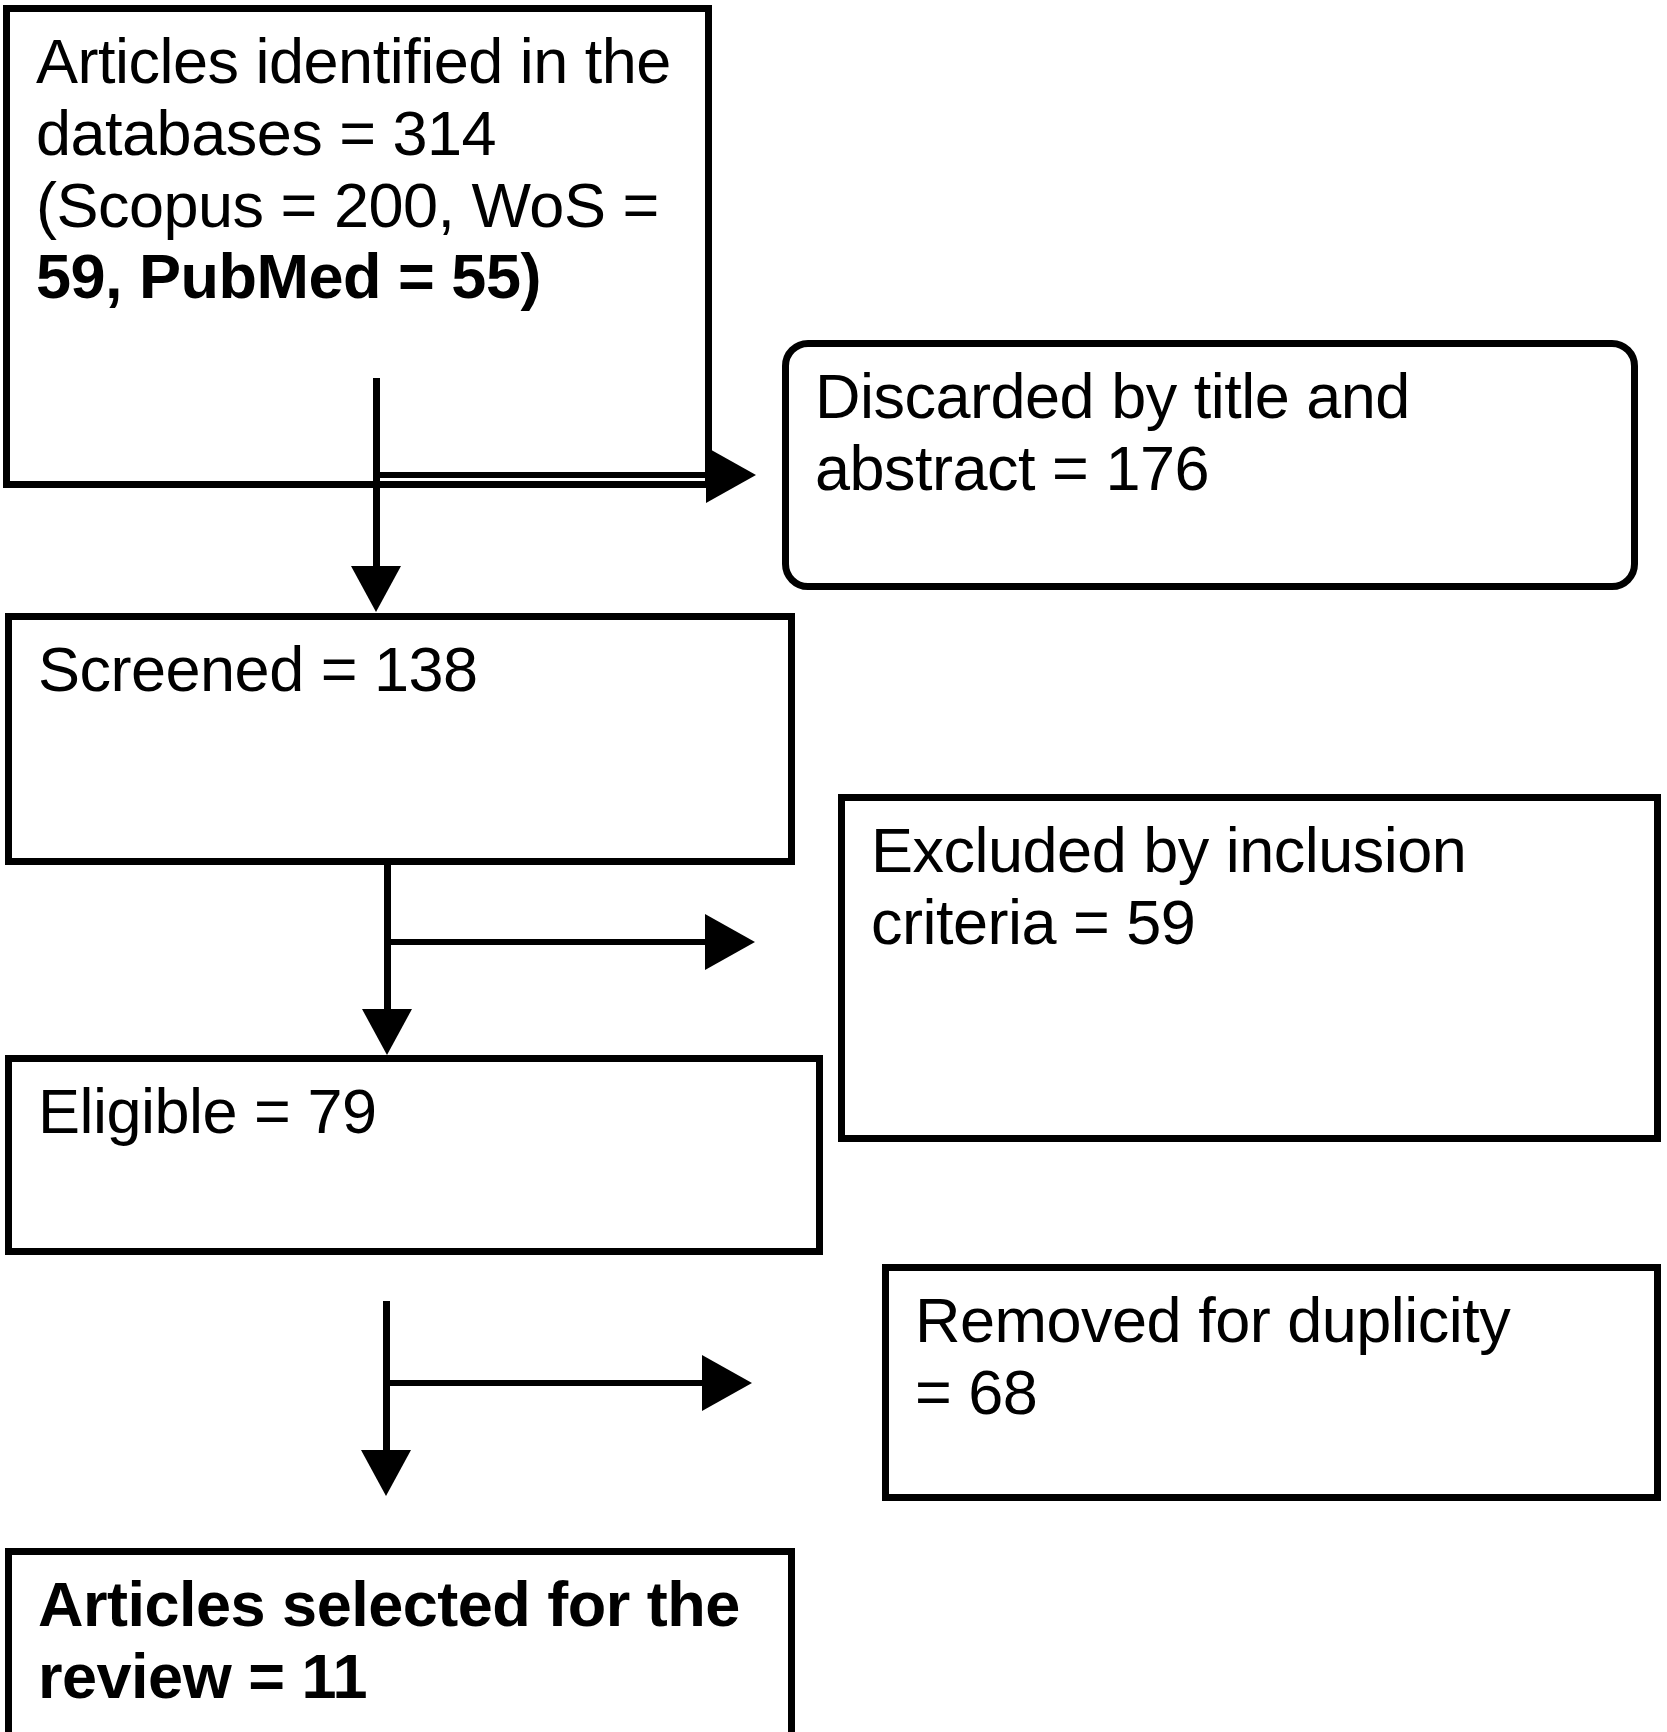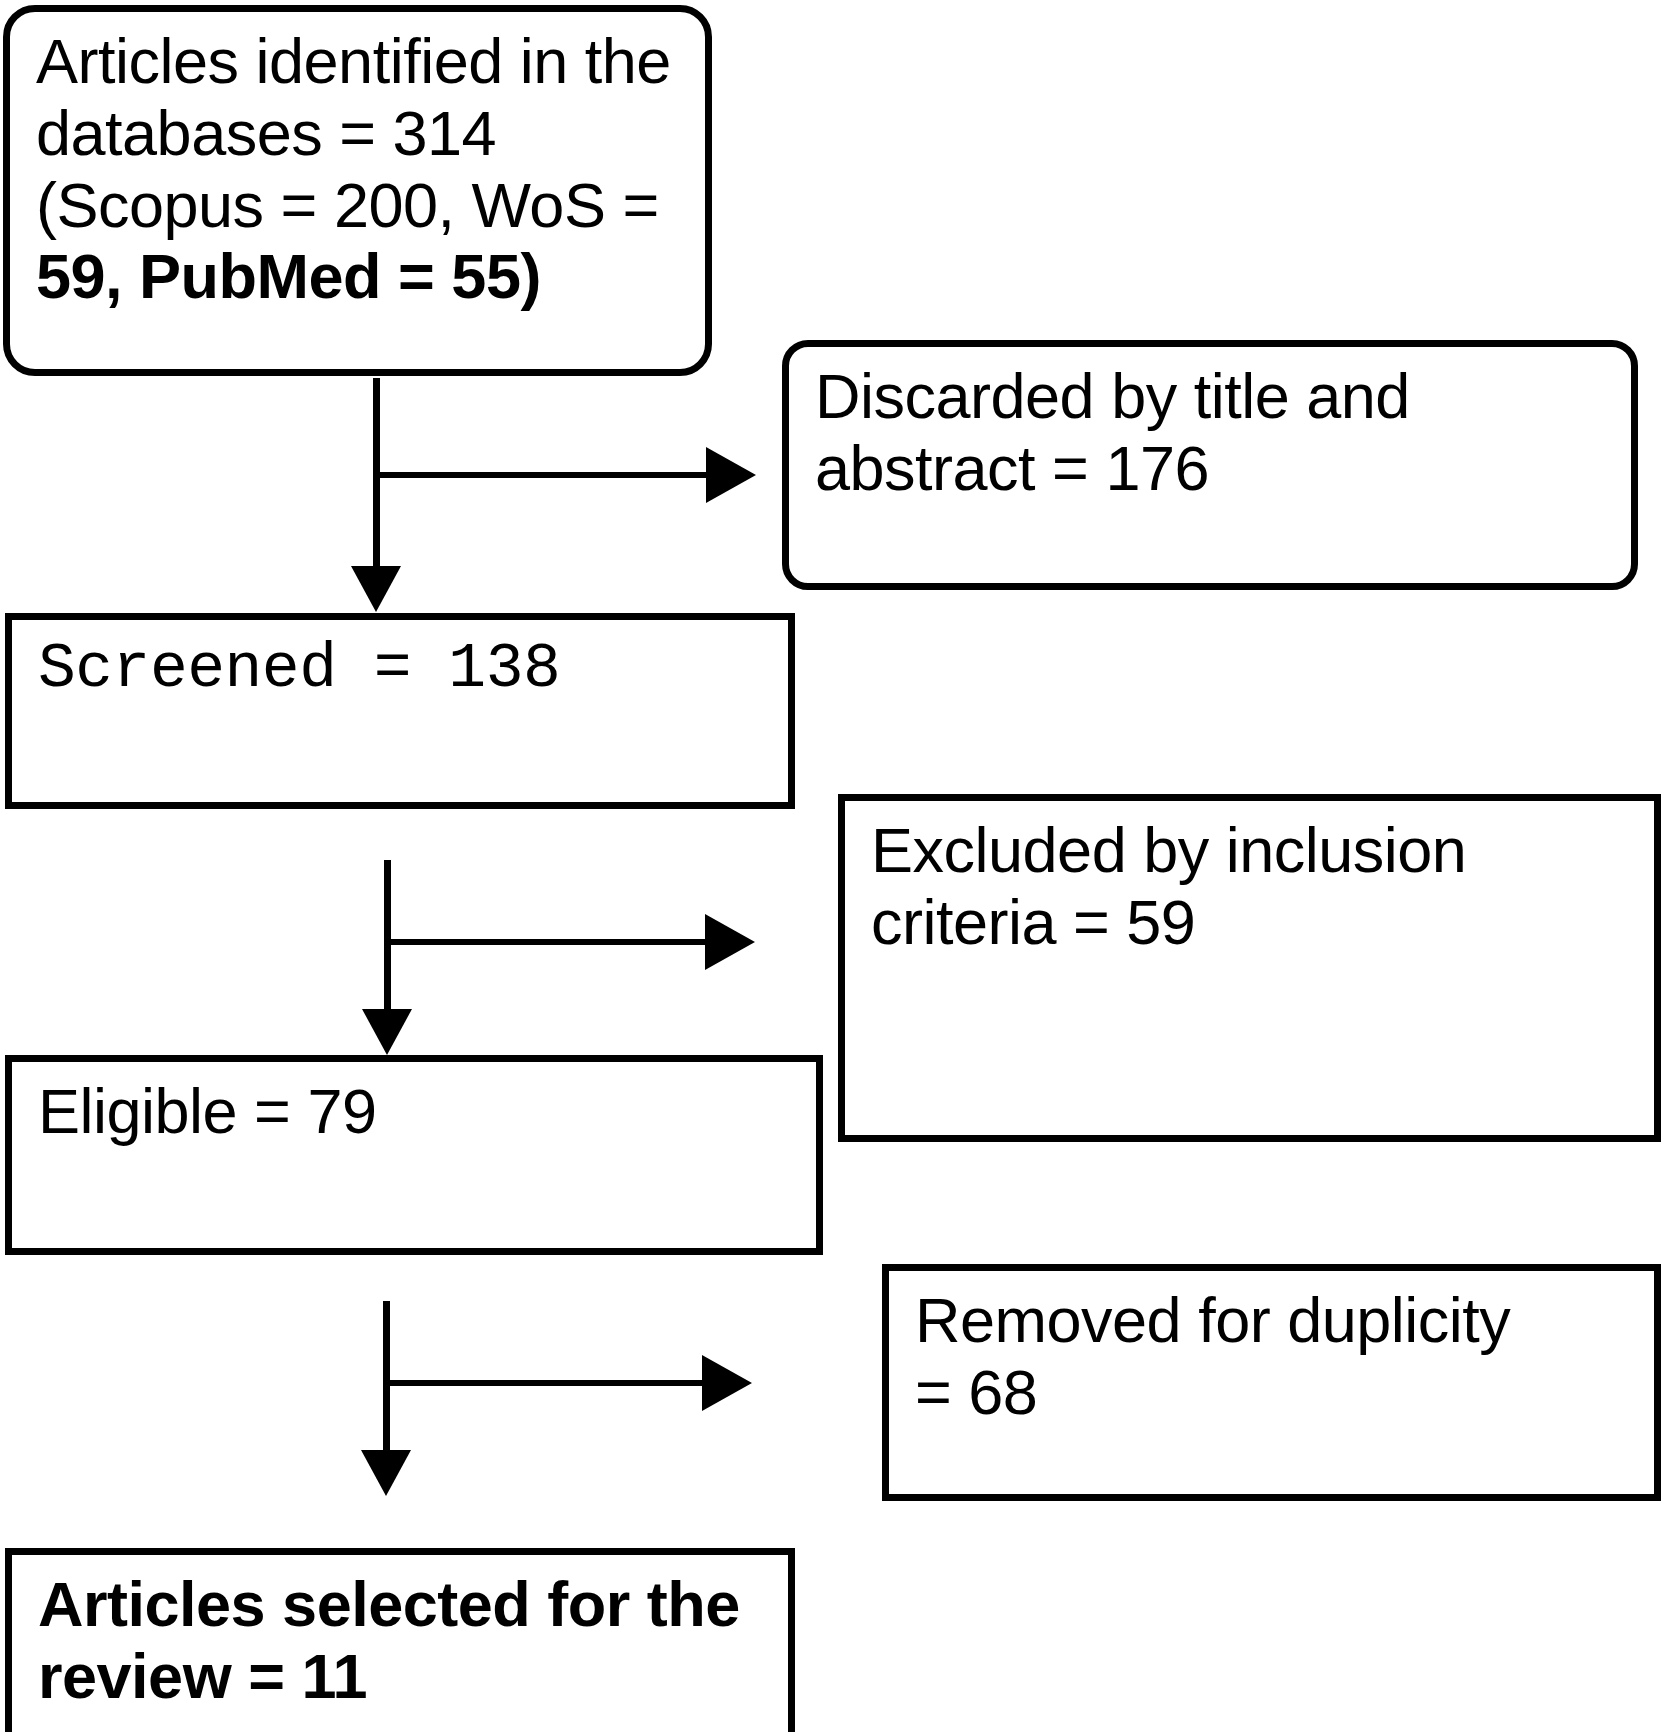--- a/index.html
+++ b/index.html
@@ -25,22 +25,22 @@
     line-height: 1.14;
     letter-spacing: -0.5px;
     padding: 14px 0 0 26px;
     white-space: pre-line;
     overflow: visible;
   }
   .node .bold-tail {
     font-weight: bold;
   }
   
-  #node-identified { left: 3px;  top: 5px;    width: 709px;  height: 371px; border-radius: 32px; }
-  #node-screened   { left: 5px;  top: 613px;  width: 790px;  height: 196px; font-family: Liberation Mono, monospace; }
+  #node-identified { left: 3px;  top: 5px;    width: 709px;  height: 483px; }
+  #node-screened   { left: 5px;  top: 613px;  width: 790px;  height: 252px; }
   #node-eligible   { left: 5px;  top: 1055px; width: 818px;  height: 200px; }
   #node-selected   { left: 5px;  top: 1548px; width: 790px;  height: 222px; font-weight: bold; }
   
   #node-discarded  { left: 782px; top: 340px;  width: 856px; height: 250px; border-radius: 26px; }
   #node-excluded   { left: 838px; top: 794px;  width: 823px; height: 348px; }
   #node-removed    { left: 882px; top: 1264px; width: 779px; height: 237px; }
   .vline {
     position: absolute;
     width: 7px;
     background: #000000;

